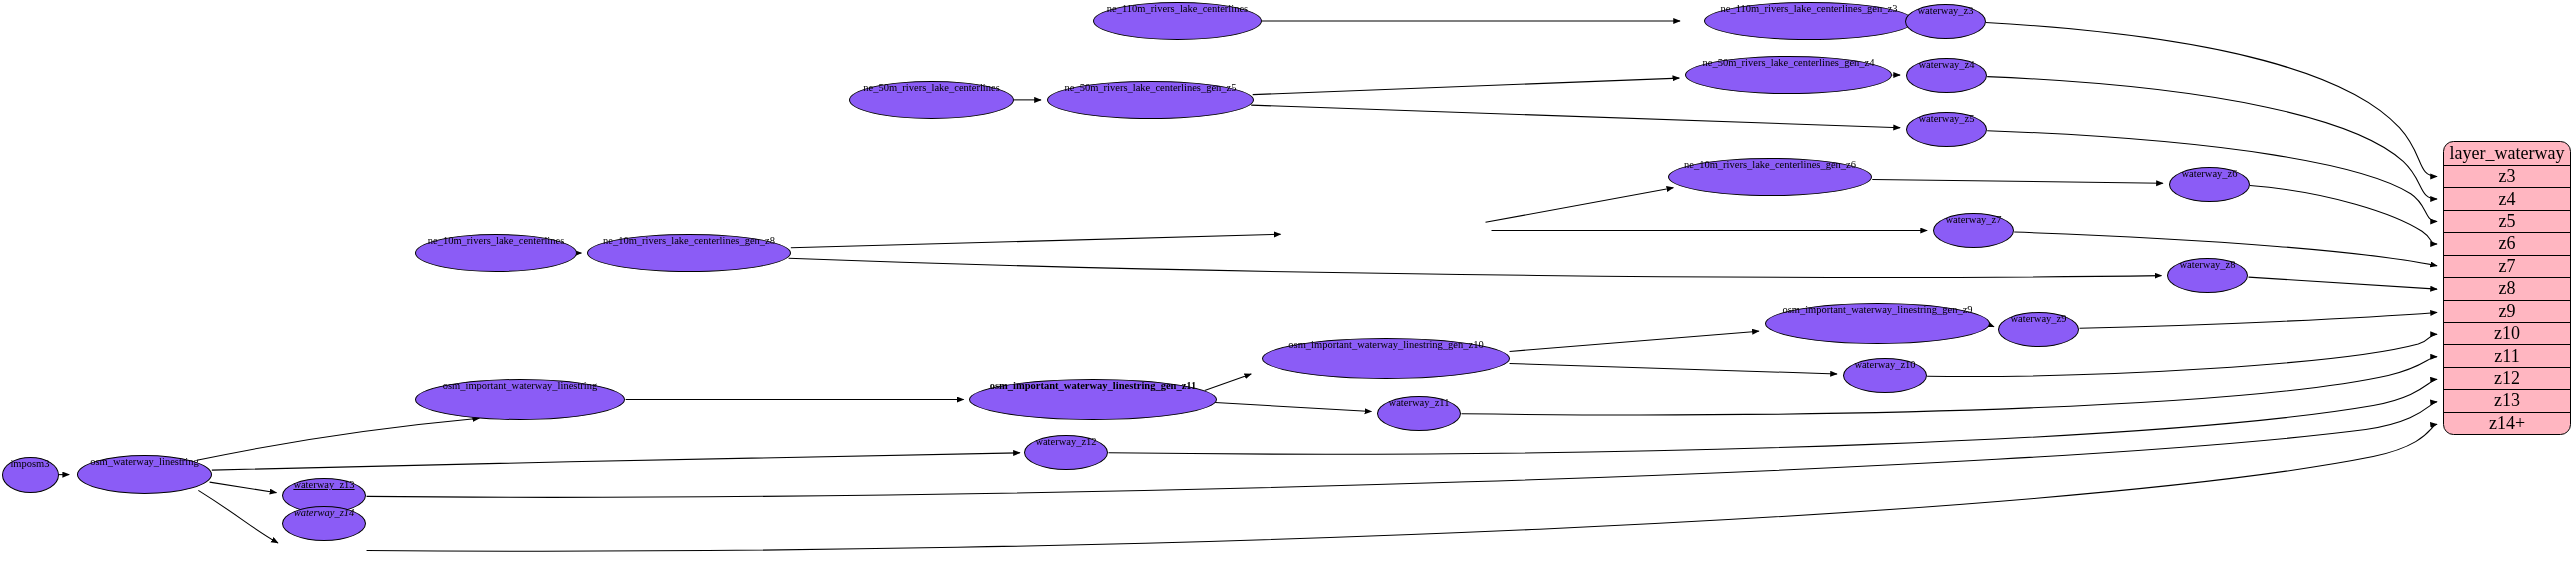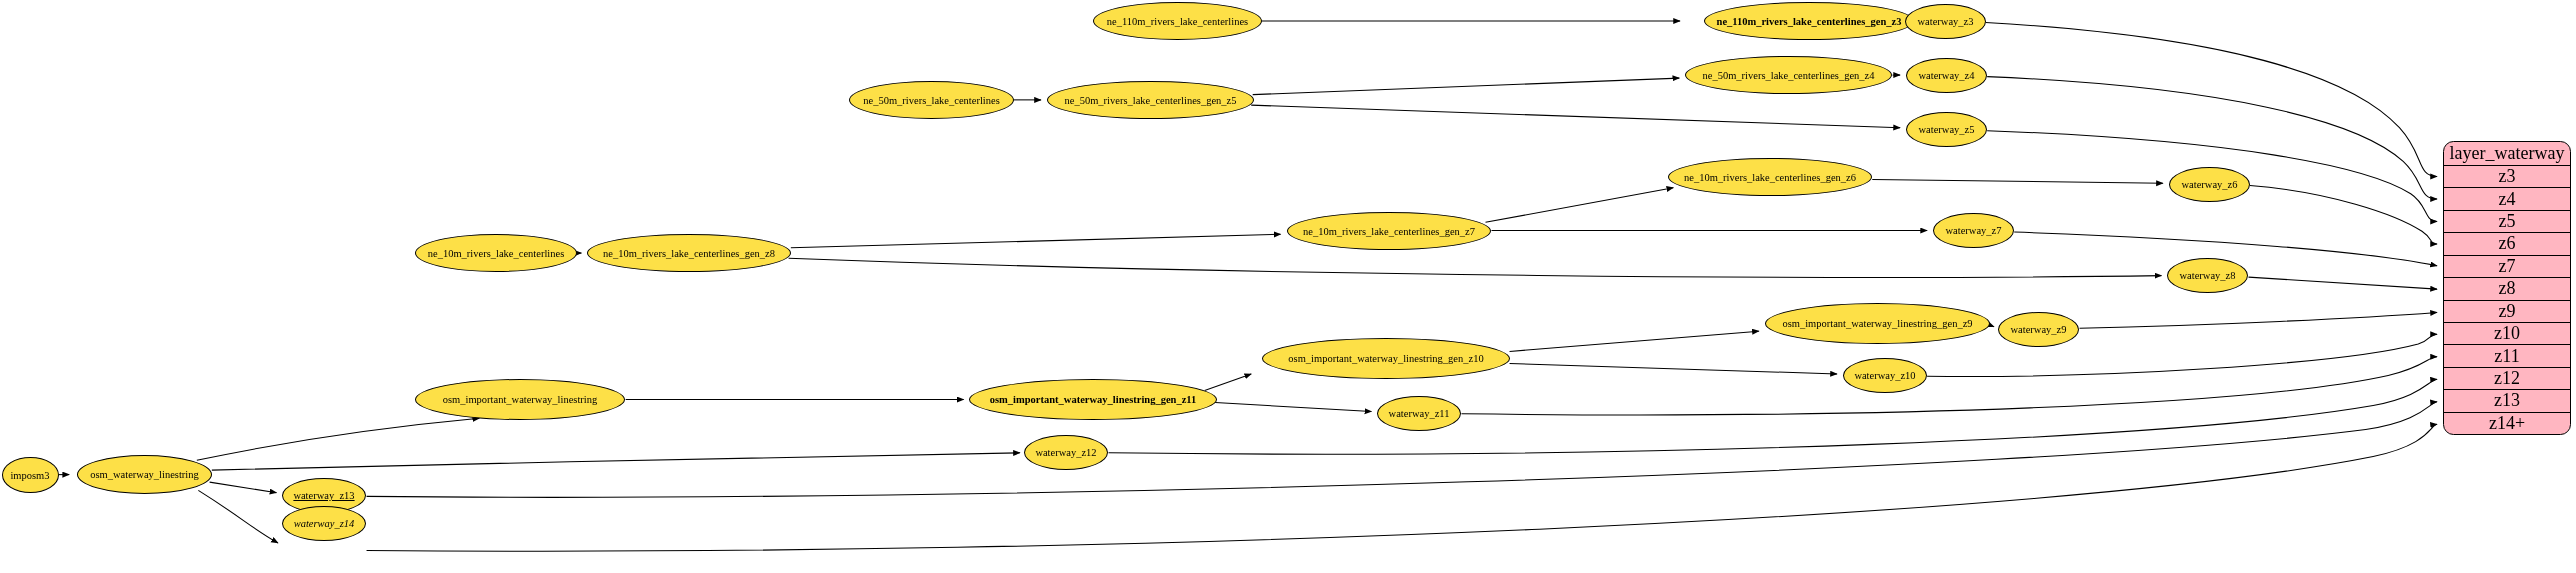--- a/index.html
+++ b/index.html
@@ -8,22 +8,22 @@
     width:2576px;height:573px;
     background:#ffffff;
     font-family:"Liberation Serif","DejaVu Serif",serif;
     overflow:hidden;
   }
   #edges{position:absolute;left:0;top:0;width:2576px;height:573px;pointer-events:none;}
   .node{
     position:absolute;
     border:1.1px solid #000;
     border-radius:50%;
-    background:#fde047;
-    display:flex;align-items:center;justify-content:center;
+    background:#8b5cf6;
+    display:flex;justify-content:center;
     font-size:10.5px;color:#000;white-space:nowrap;
     box-sizing:border-box;
   }
   .record{
     position:absolute;
     left:2443px;top:141px;width:128px;height:294px;
     background:#ffb6c1;
     border:1.1px solid #000;
     border-radius:10.5px;
     box-sizing:border-box;
@@ -109,42 +109,39 @@
   <div class="node" style="left:1262px;top:338px;width:248px;height:41px;">
       <span>osm_important_waterway_linestring_gen_z10</span>
     </div>
   <div class="node" style="left:1765px;top:303px;width:225px;height:41px;">
       <span>osm_important_waterway_linestring_gen_z9</span>
     </div>
 
   <div class="node" style="left:1093px;top:2.3px;width:169px;height:38px;">
       <span>ne_110m_rivers_lake_centerlines</span>
     </div>
-  <div class="node" style="left:1704px;top:2.3px;width:210px;height:38px;font-weight:bold;">
+  <div class="node" style="left:1704px;top:2.3px;width:210px;height:38px;">
       <span>ne_110m_rivers_lake_centerlines_gen_z3</span>
     </div>
 
   <div class="node" style="left:849px;top:81px;width:165px;height:38px;">
       <span>ne_50m_rivers_lake_centerlines</span>
     </div>
   <div class="node" style="left:1047px;top:81px;width:207px;height:38px;">
       <span>ne_50m_rivers_lake_centerlines_gen_z5</span>
     </div>
   <div class="node" style="left:1685px;top:56px;width:207px;height:38px;">
       <span>ne_50m_rivers_lake_centerlines_gen_z4</span>
     </div>
 
   <div class="node" style="left:415px;top:234px;width:162px;height:38px;">
       <span>ne_10m_rivers_lake_centerlines</span>
     </div>
   <div class="node" style="left:587px;top:234px;width:204px;height:38px;">
       <span>ne_10m_rivers_lake_centerlines_gen_z8</span>
-    </div>
-  <div class="node" style="left:1287px;top:212px;width:204px;height:38px;">
-      <span>ne_10m_rivers_lake_centerlines_gen_z7</span>
     </div>
   <div class="node" style="left:1668px;top:158px;width:204px;height:38px;">
       <span>ne_10m_rivers_lake_centerlines_gen_z6</span>
     </div>
 
   <div class="node" style="left:1905px;top:3.8px;width:81px;height:35px;">
       <span>waterway_z3</span>
     </div>
   <div class="node" style="left:1906px;top:58px;width:81px;height:35px;">
       <span>waterway_z4</span>

